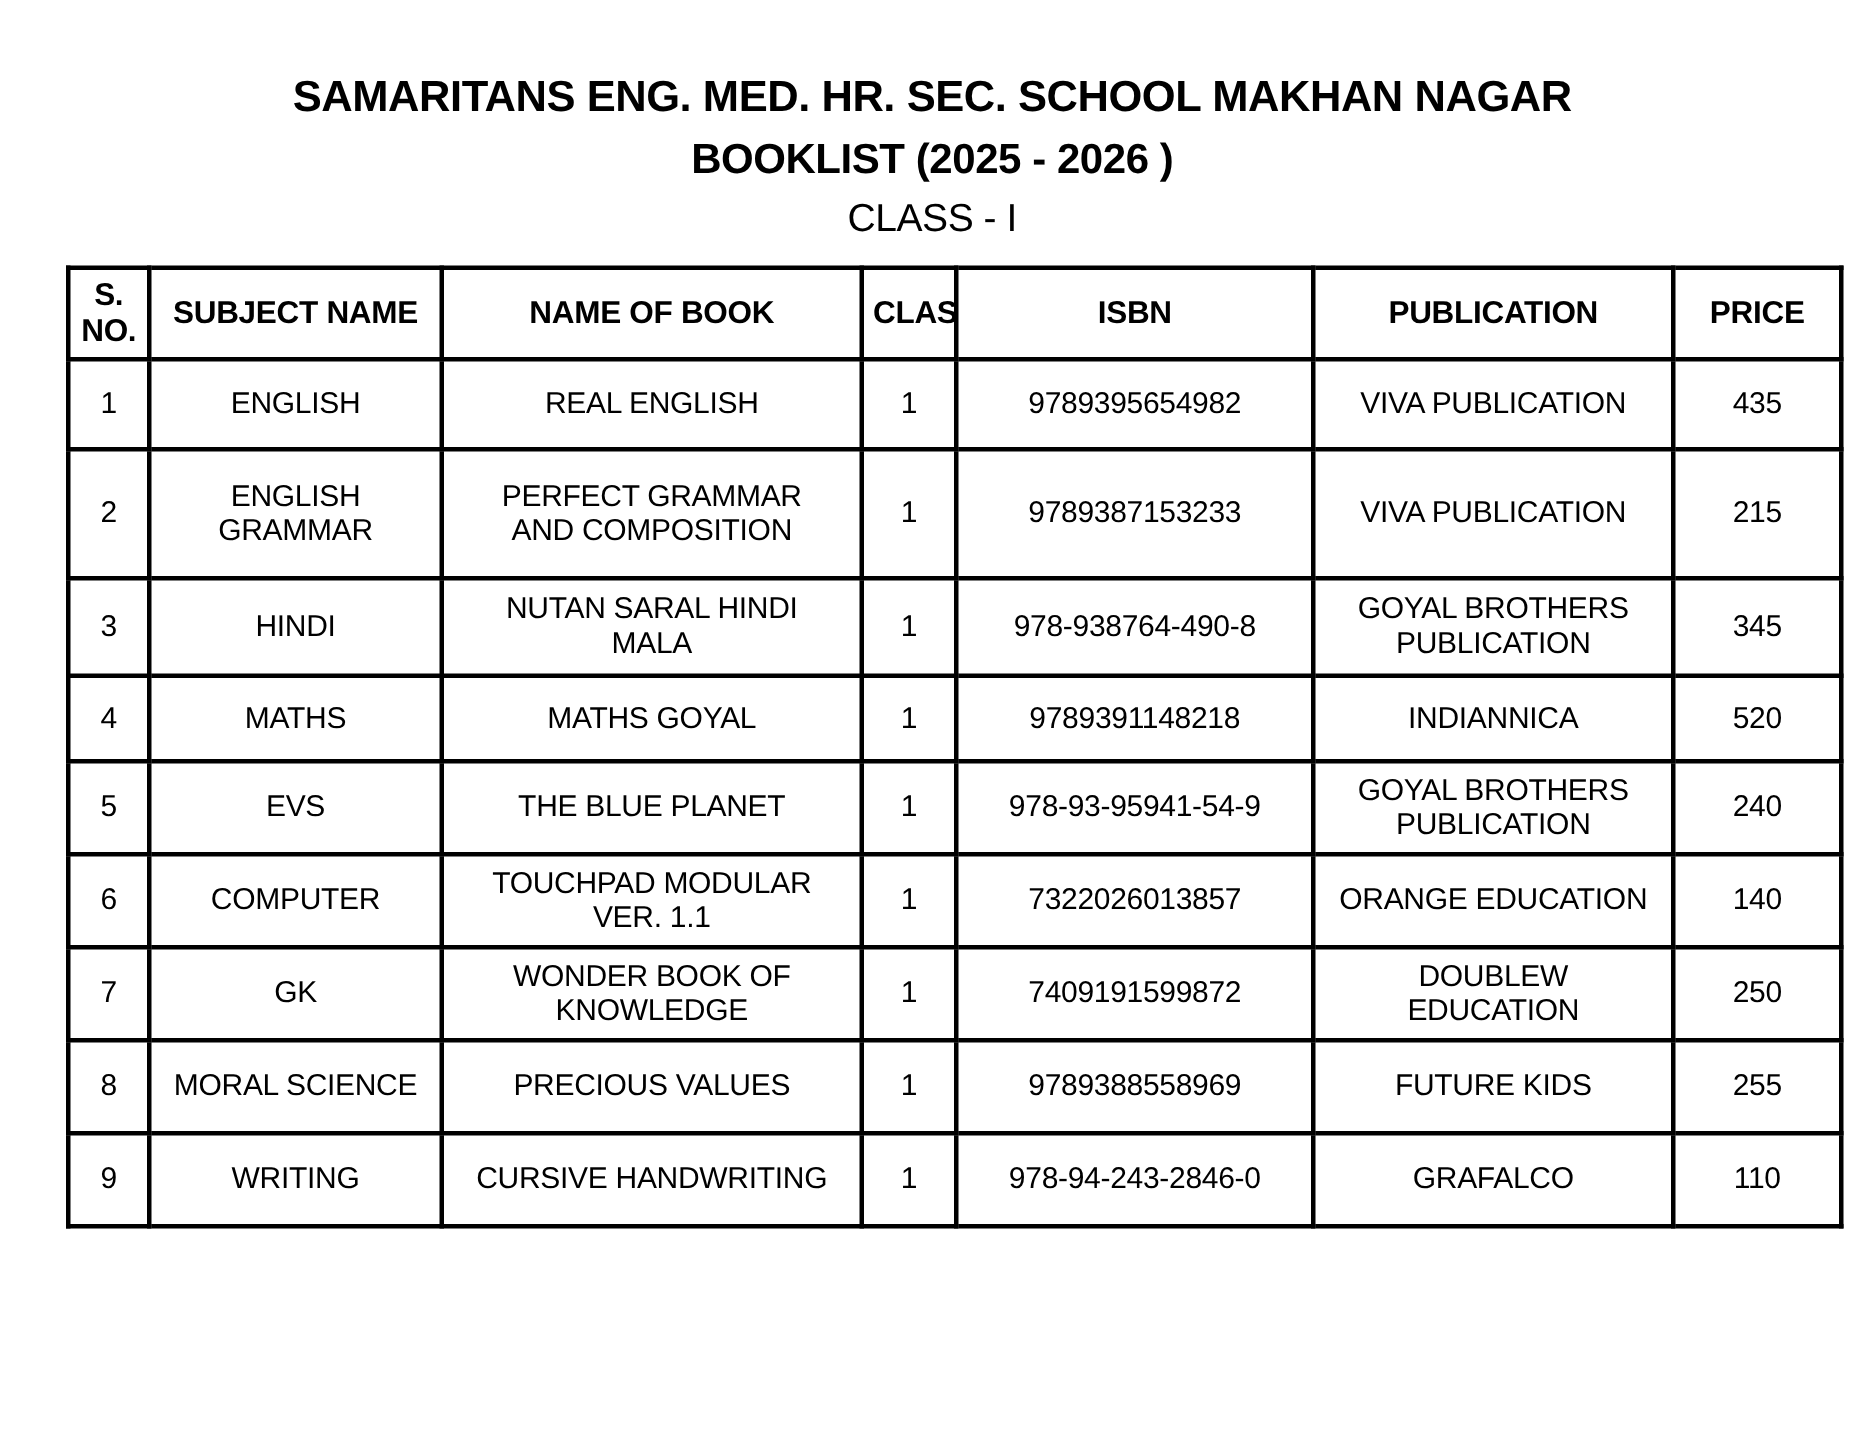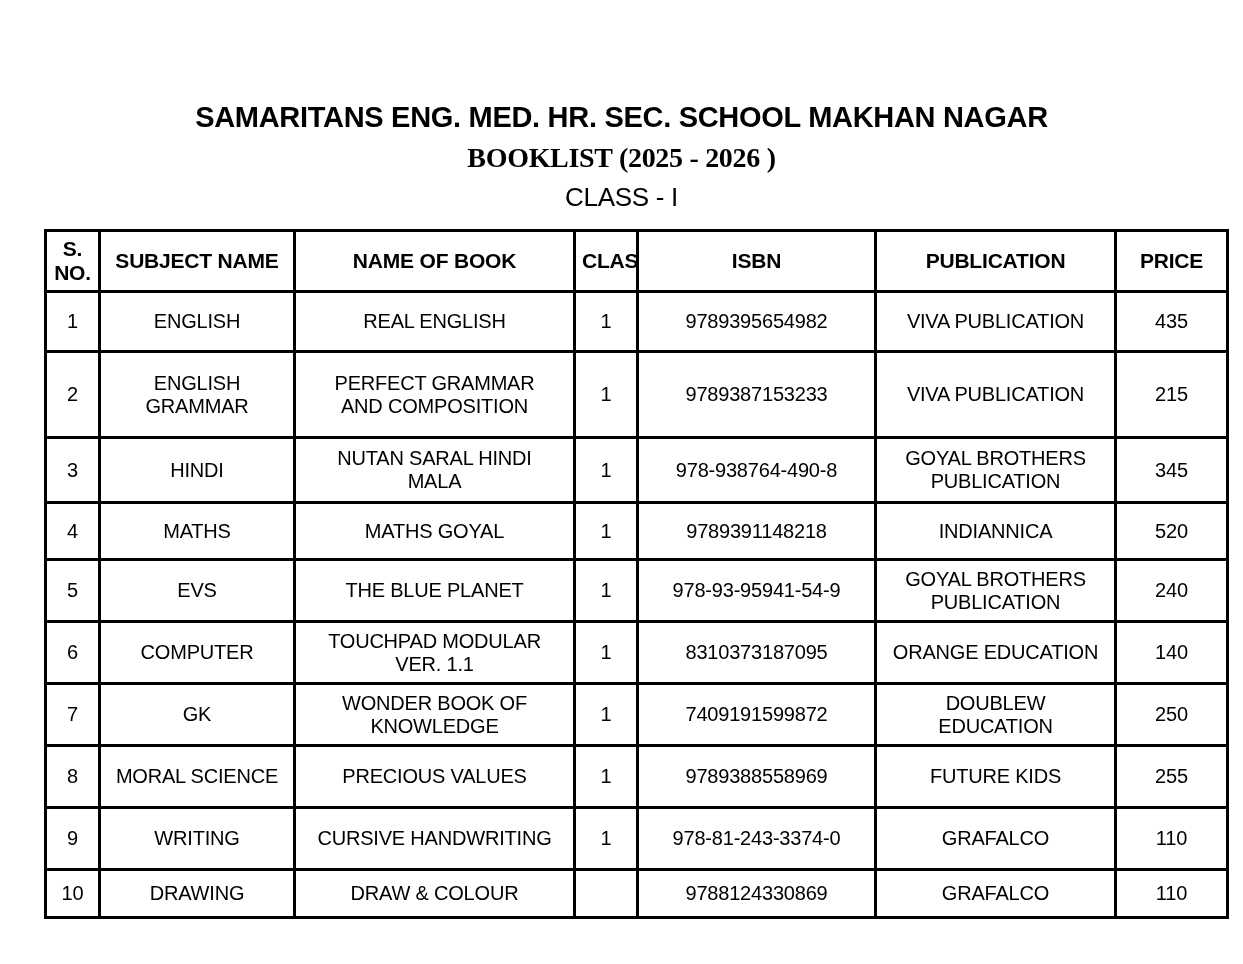--- a/index.html
+++ b/index.html
@@ -7,34 +7,33 @@
   .page {
     position: relative;
     width: 1243px;
     height: 964px;
     background: #ffffff;
     font-family: "Liberation Sans", sans-serif;
     color: #000000;
     overflow: hidden;
   }
   .title-block {
-    padding-top: 96px;
+    padding-top: 44px;
     text-align: center;
     line-height: 1.45;
   }
   .title-line1 {
     font-size: 29px;
     font-weight: bold;
     letter-spacing: -0.3px;
   }
   .title-line2 {
     font-size: 28px;
     font-weight: bold;
     letter-spacing: -0.3px;
-    font-family: Liberation Serif, serif;
   }
   .title-line3 {
     font-size: 26px;
     font-weight: normal;
     letter-spacing: -0.3px;
   }
   table.booklist {
     margin: 13px 0 0 44px;
     width: 1182px;
     border-collapse: collapse;
@@ -155,21 +154,21 @@
           <td>GOYAL BROTHERS
 PUBLICATION</td>
           <td>240</td>
         </tr>
         <tr>
           <td>6</td>
           <td>COMPUTER</td>
           <td>TOUCHPAD MODULAR
 VER. 1.1</td>
           <td>1</td>
-          <td>8310373187095</td>
+          <td>7322026013857</td>
           <td>ORANGE EDUCATION</td>
           <td>140</td>
         </tr>
         <tr>
           <td>7</td>
           <td>GK</td>
           <td>WONDER BOOK OF
 KNOWLEDGE</td>
           <td>1</td>
           <td>7409191599872</td>
@@ -184,28 +183,19 @@
           <td>1</td>
           <td>9789388558969</td>
           <td>FUTURE KIDS</td>
           <td>255</td>
         </tr>
         <tr>
           <td>9</td>
           <td>WRITING</td>
           <td>CURSIVE HANDWRITING</td>
           <td>1</td>
-          <td>978-81-243-3374-0</td>
-          <td>GRAFALCO</td>
-          <td>110</td>
-        </tr>
-        <tr>
-          <td>10</td>
-          <td>DRAWING</td>
-          <td>DRAW &amp; COLOUR</td>
-          <td></td>
-          <td>9788124330869</td>
+          <td>978-94-243-2846-0</td>
           <td>GRAFALCO</td>
           <td>110</td>
         </tr>
       </tbody>
   </table>
 </div>
 
 </body></html>

